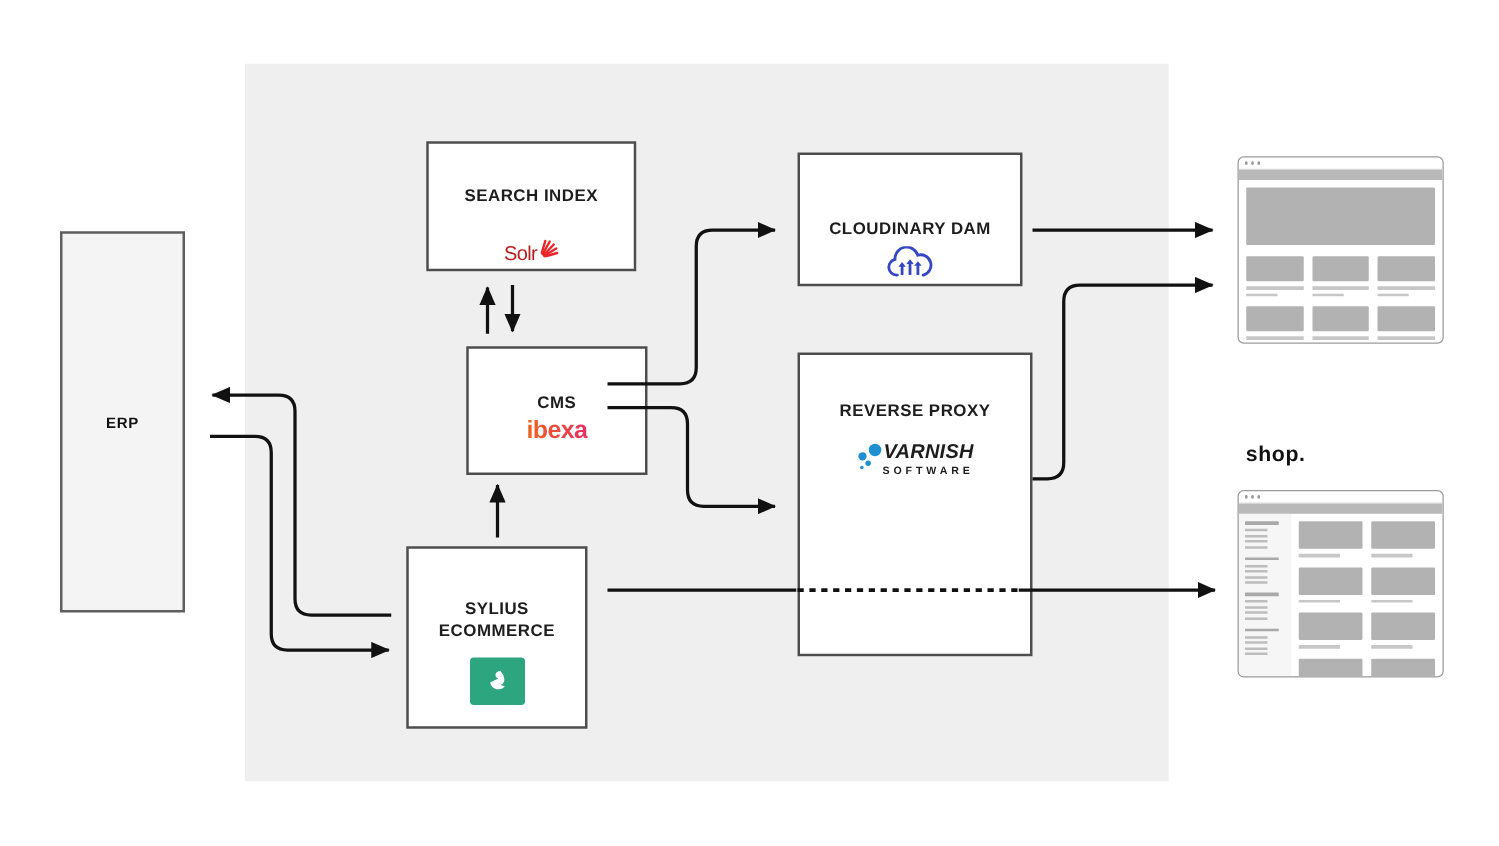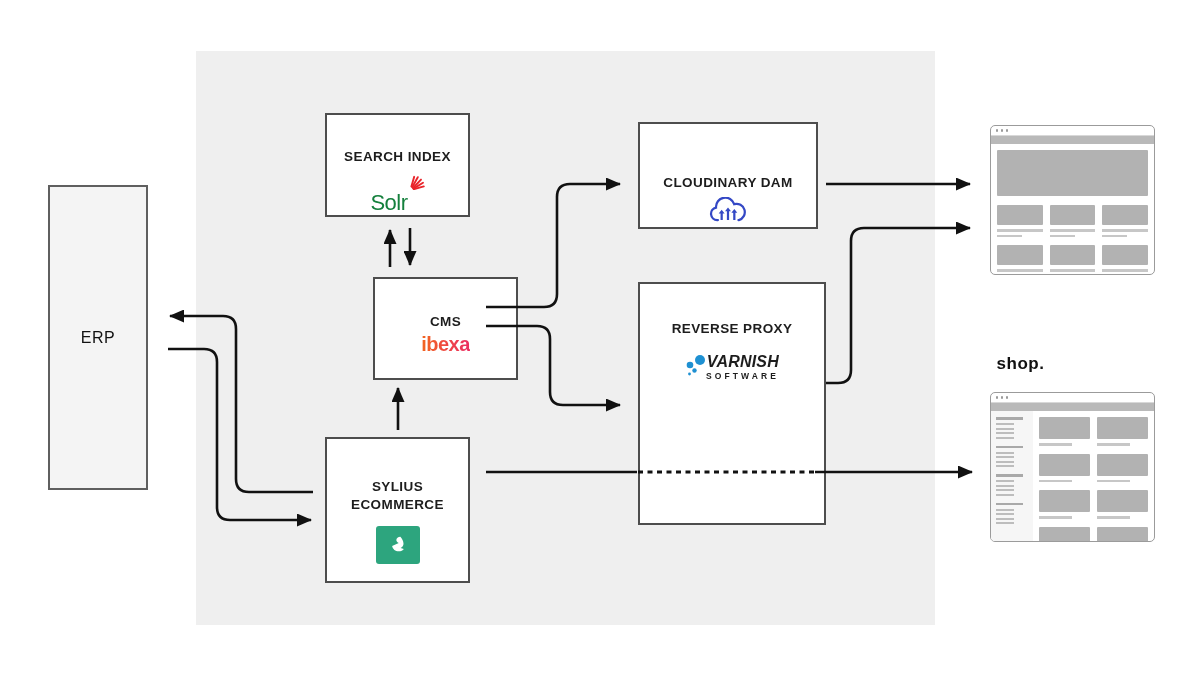--- a/index.html
+++ b/index.html
@@ -10,33 +10,33 @@
   
   .panel { position:absolute; left:196px; top:51px; width:739px; height:574px; background:#efefef; z-index:0; }
 
   
   .node { position:absolute; background:#fff; border:2px solid #4d4d4d; z-index:2;
           display:flex; flex-direction:column; align-items:center; }
   .node-title { font-size:13.5px; font-weight:700; color:#1d1d1d; letter-spacing:.4px; text-align:center; line-height:1.35; }
 
   .erp { position:absolute; left:48px; top:185px; width:100px; height:305px; background:#f4f4f4;
          border:2px solid #5f5f5f; z-index:2; display:flex; align-items:center; justify-content:center; }
-  .erp-label { font-size:16px; font-weight:400; color:#111; letter-spacing:.6px; }
-
-  .search-index { left:325px; top:113px; width:145px; height:104px; padding-top:33px; }
+  .erp-label { font-size:12px; font-weight:700; color:#111; letter-spacing:.6px; }
+
+  .search-index { left:341px; top:113px; width:168px; height:104px; padding-top:33px;gap:16px; }
   .cms          { left:325px; top:277px; width:145px; height:103px; padding-top:34px;margin-left:48px; }
   .sylius       { left:325px; top:437px; width:145px; height:146px; padding-top:39px; }
   .cloudinary   { left:638px; top:122px; width:180px; height:107px; padding-top:50px; }
   .reverse-proxy{ left:638px; top:282px; width:188px; height:243px; padding-top:36px; }
 
   .sylius .node-title { width:112px; }
 
   
   .solr-logo { display:flex; align-items:flex-start; margin-top:8px; }
-  .solr-text { font-size:22px; color:#15803d; letter-spacing:-.5px; line-height:1; margin-top:18px; }
+  .solr-text { font-size:16px; color:#b91c1c; letter-spacing:-.5px; line-height:1; margin-top:6px; }
   .solr-sun  { margin-left:1px; margin-top:0; }
 
   
   .ibexa-logo { margin-top:2px; font-size:20px; font-weight:700; letter-spacing:-.5px; line-height:1.1;
                 background:linear-gradient(90deg,#F26322 5%,#EB2F60 95%);
                 -webkit-background-clip:text; background-clip:text;
                 color:transparent; -webkit-text-fill-color:transparent; }
 
   
   .sylius-chip { margin-top:12px; width:44px; height:38px; background:#2DA57E; border-radius:3px;

